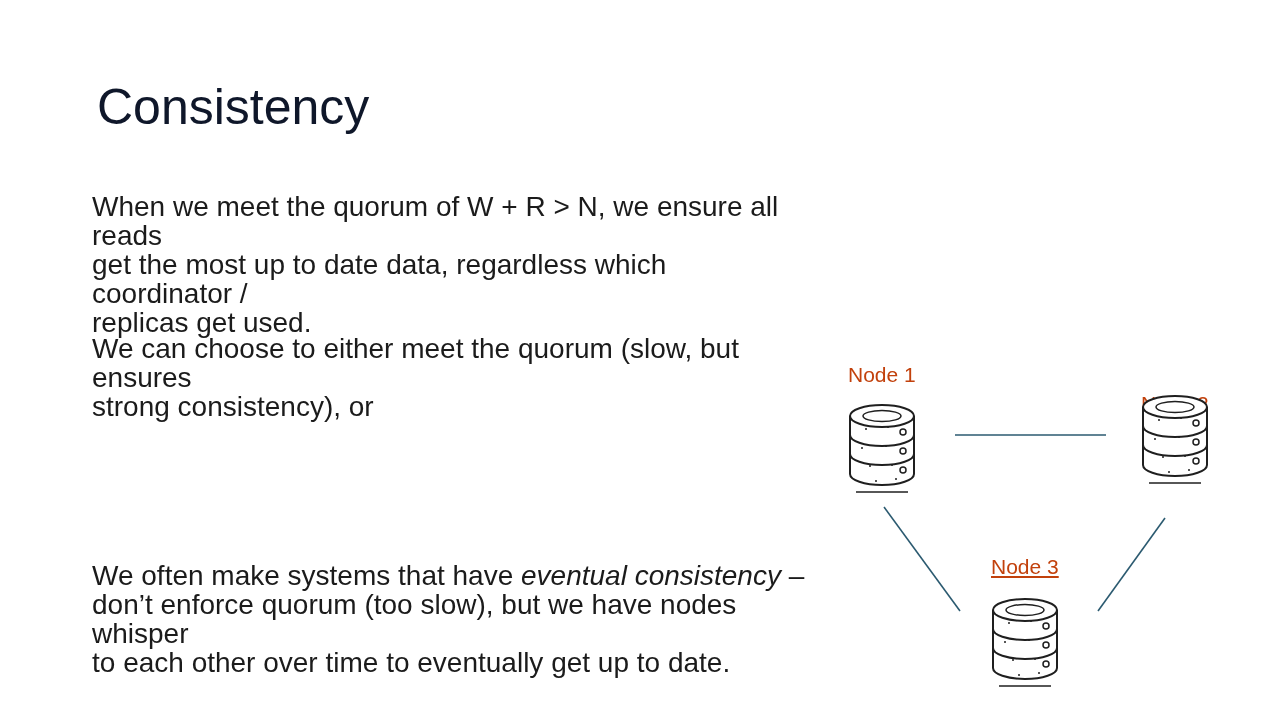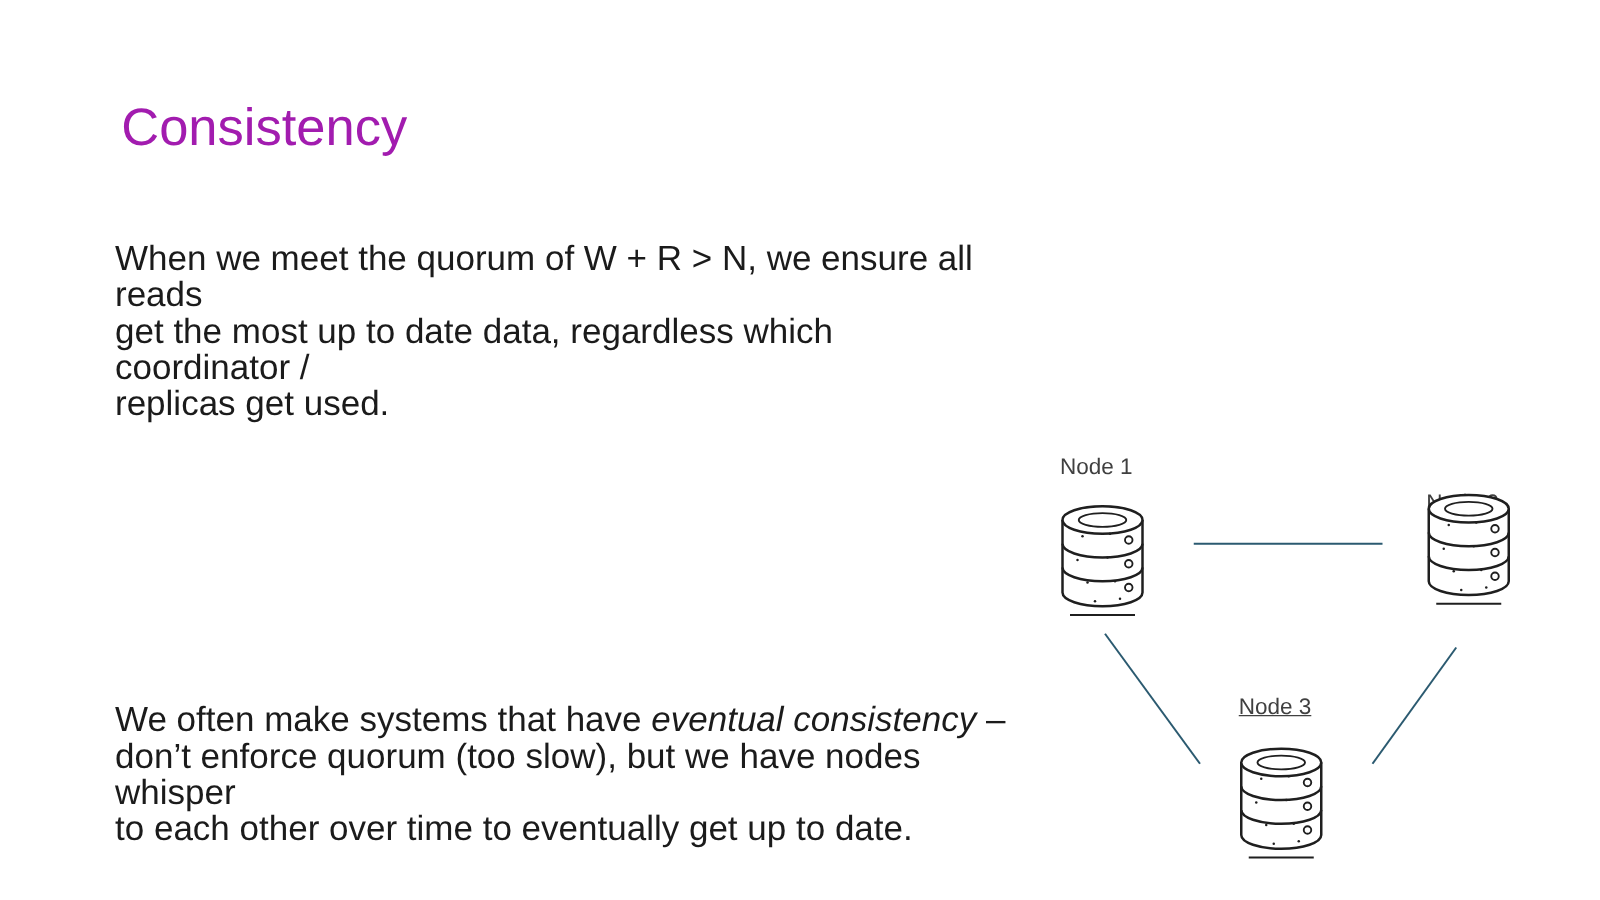--- a/index.html
+++ b/index.html
@@ -7,43 +7,43 @@
     position:relative;
     width:1280px;height:720px;
     background:#ffffff;
     overflow:hidden;
     font-family:"Liberation Sans","DejaVu Sans",sans-serif;
     color:#1b1b1b;
   }
   .title{
     position:absolute;
     left:97px;top:78px;
-    font-size:42px;
+    font-size:50px;
     font-weight:400;
     letter-spacing:0px;
-    color:#a21caf;
+    color:#0f172a;
   }
   .para{
     position:absolute;
     left:92px;
     width:720px;
     font-size:28px;
     line-height:29px;
     white-space:pre-line;
     color:#1b1b1b;
   }
   .p1{top:192px;}
   .p2{top:334px;}
   .p3{top:448px;}
   .p4{top:561px;}
   .italic{font-style:italic;}
   .node-label{
     position:absolute;
-    font-size:18px;
-    color:#404040;
+    font-size:21px;
+    color:#c2410c;
   }
   .node-icon{
     position:absolute;
     width:72px;height:92px;
   }
   .connectors{
     position:absolute;
     left:0;top:0;width:1280px;height:720px;
     pointer-events:none;
   }
@@ -52,20 +52,22 @@
 <body>
 
 <div class="slide">
 
   <div class="title">Consistency</div>
 
   <div class="para p1">When we meet the quorum of W + R &gt; N, we ensure all reads
 get the most up to date data, regardless which coordinator /
 replicas get used.</div>
 
+  <div class="para p2">We can choose to either meet the quorum (slow, but ensures
+strong consistency), or</div>
 
 
   <div class="para p4"><span>We often make systems that have </span><span class="italic">eventual consistency</span><span> –
 don’t enforce quorum (too slow), but we have nodes whisper
 to each other over time to eventually get up to date.</span></div>
 
   <svg class="connectors" viewBox="0 0 1280 720">
     <line x1="955" y1="435" x2="1106" y2="435" stroke-width="1.6" stroke="#2b5a70"></line>
     <line x1="884" y1="507" x2="960" y2="611" stroke-width="1.6" stroke="#2b5a70"></line>
     <line x1="1165" y1="518" x2="1098" y2="611" stroke-width="1.6" stroke="#2b5a70"></line>

